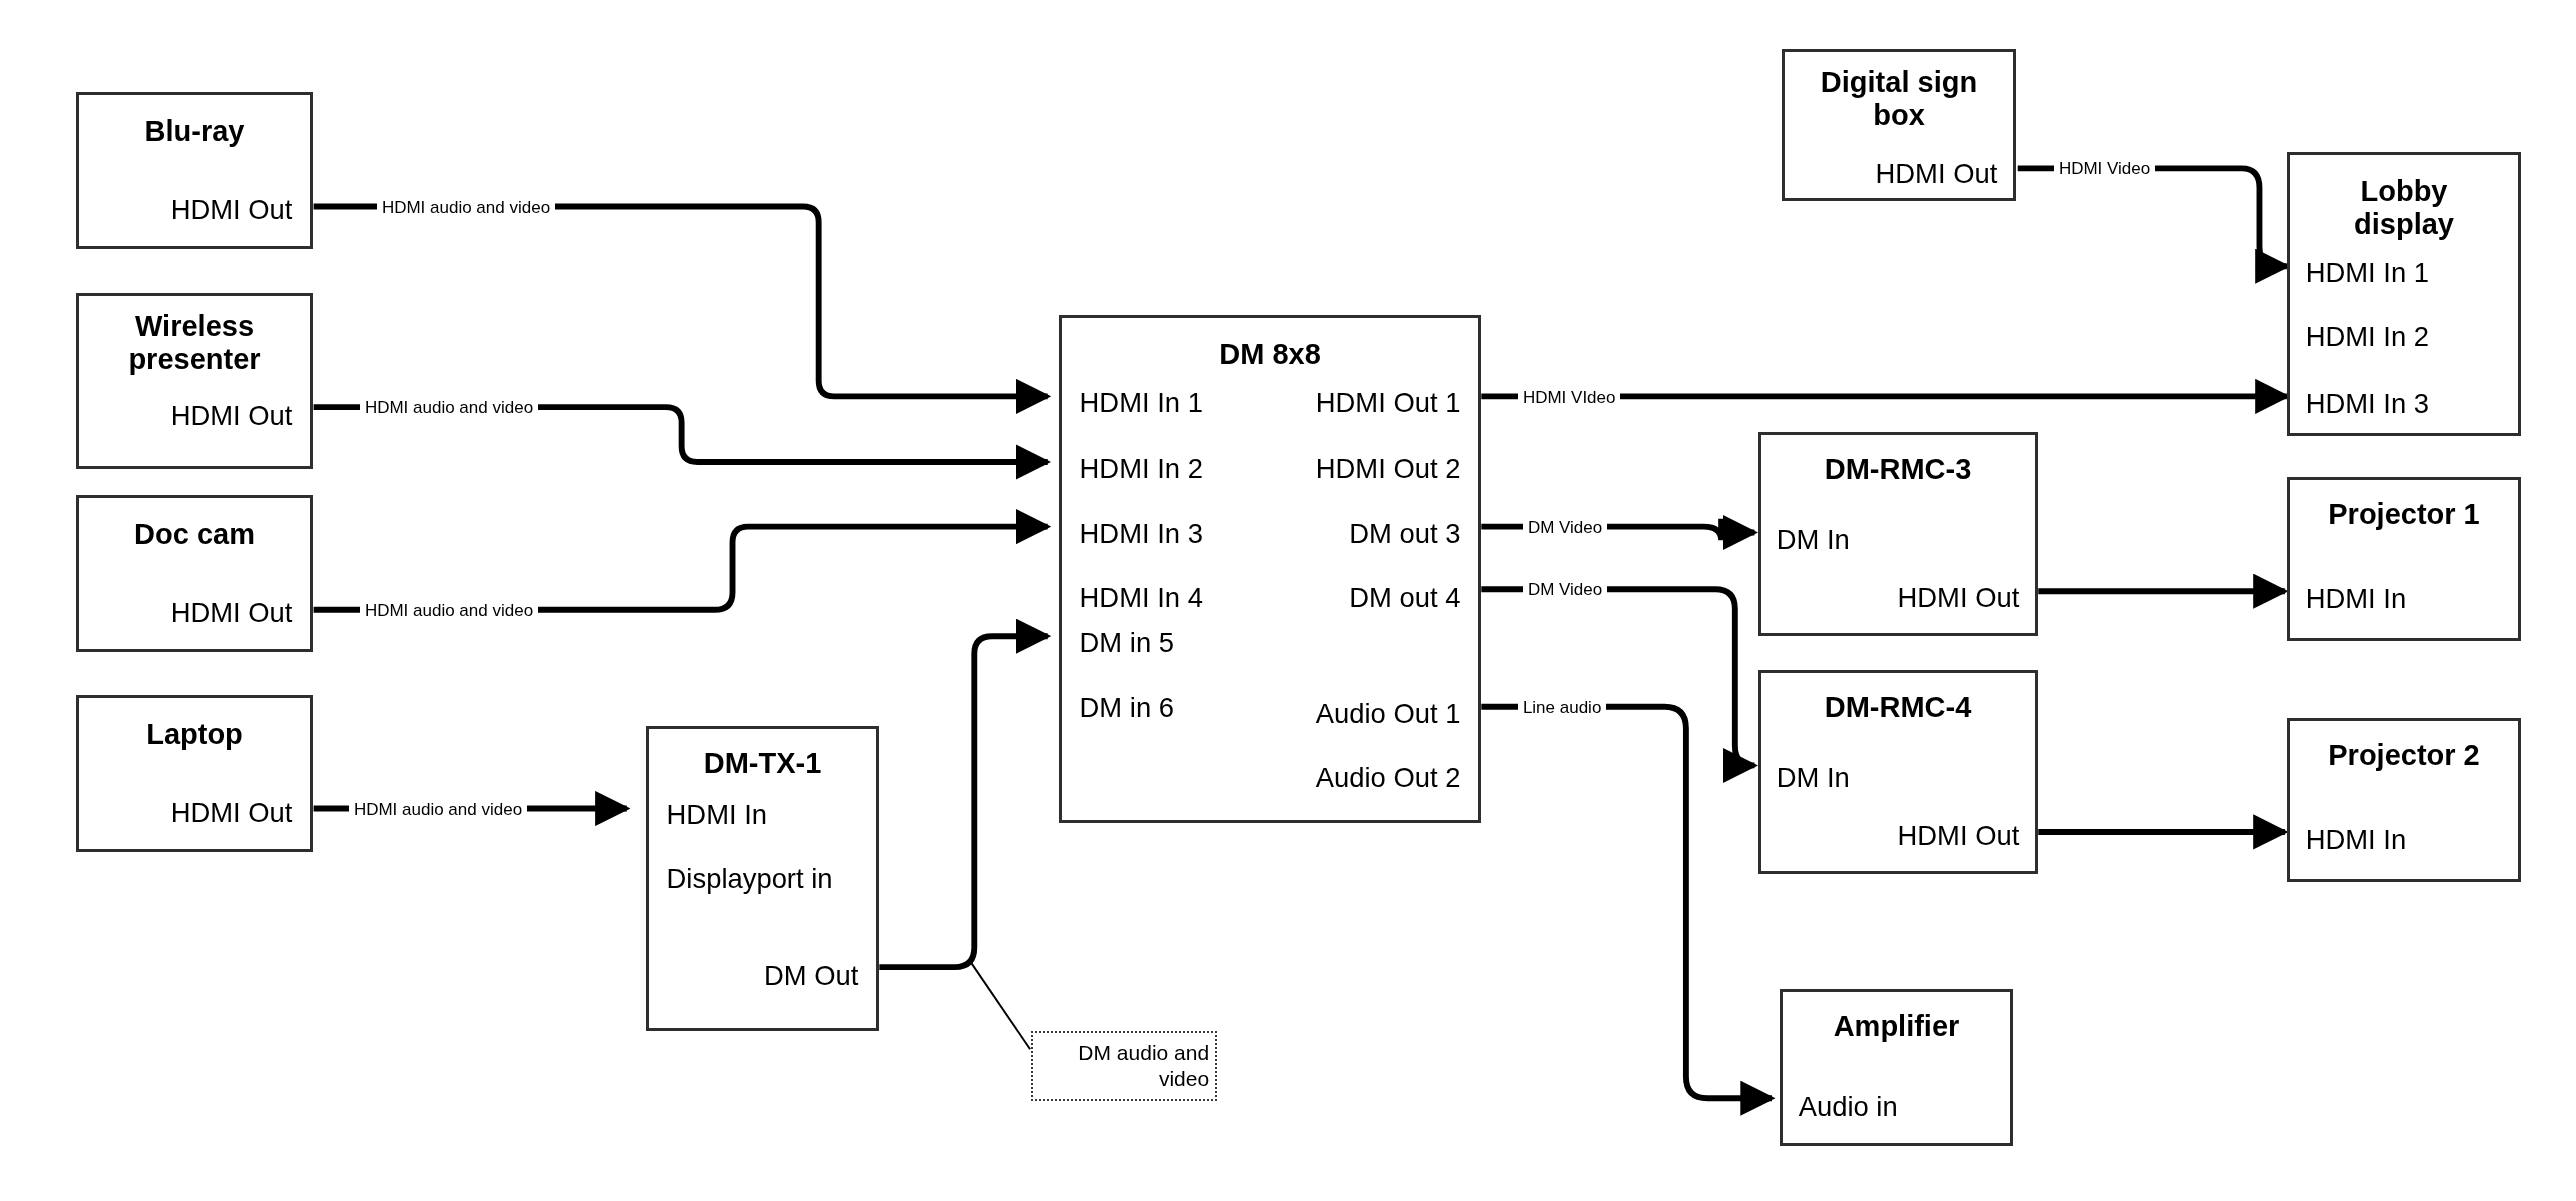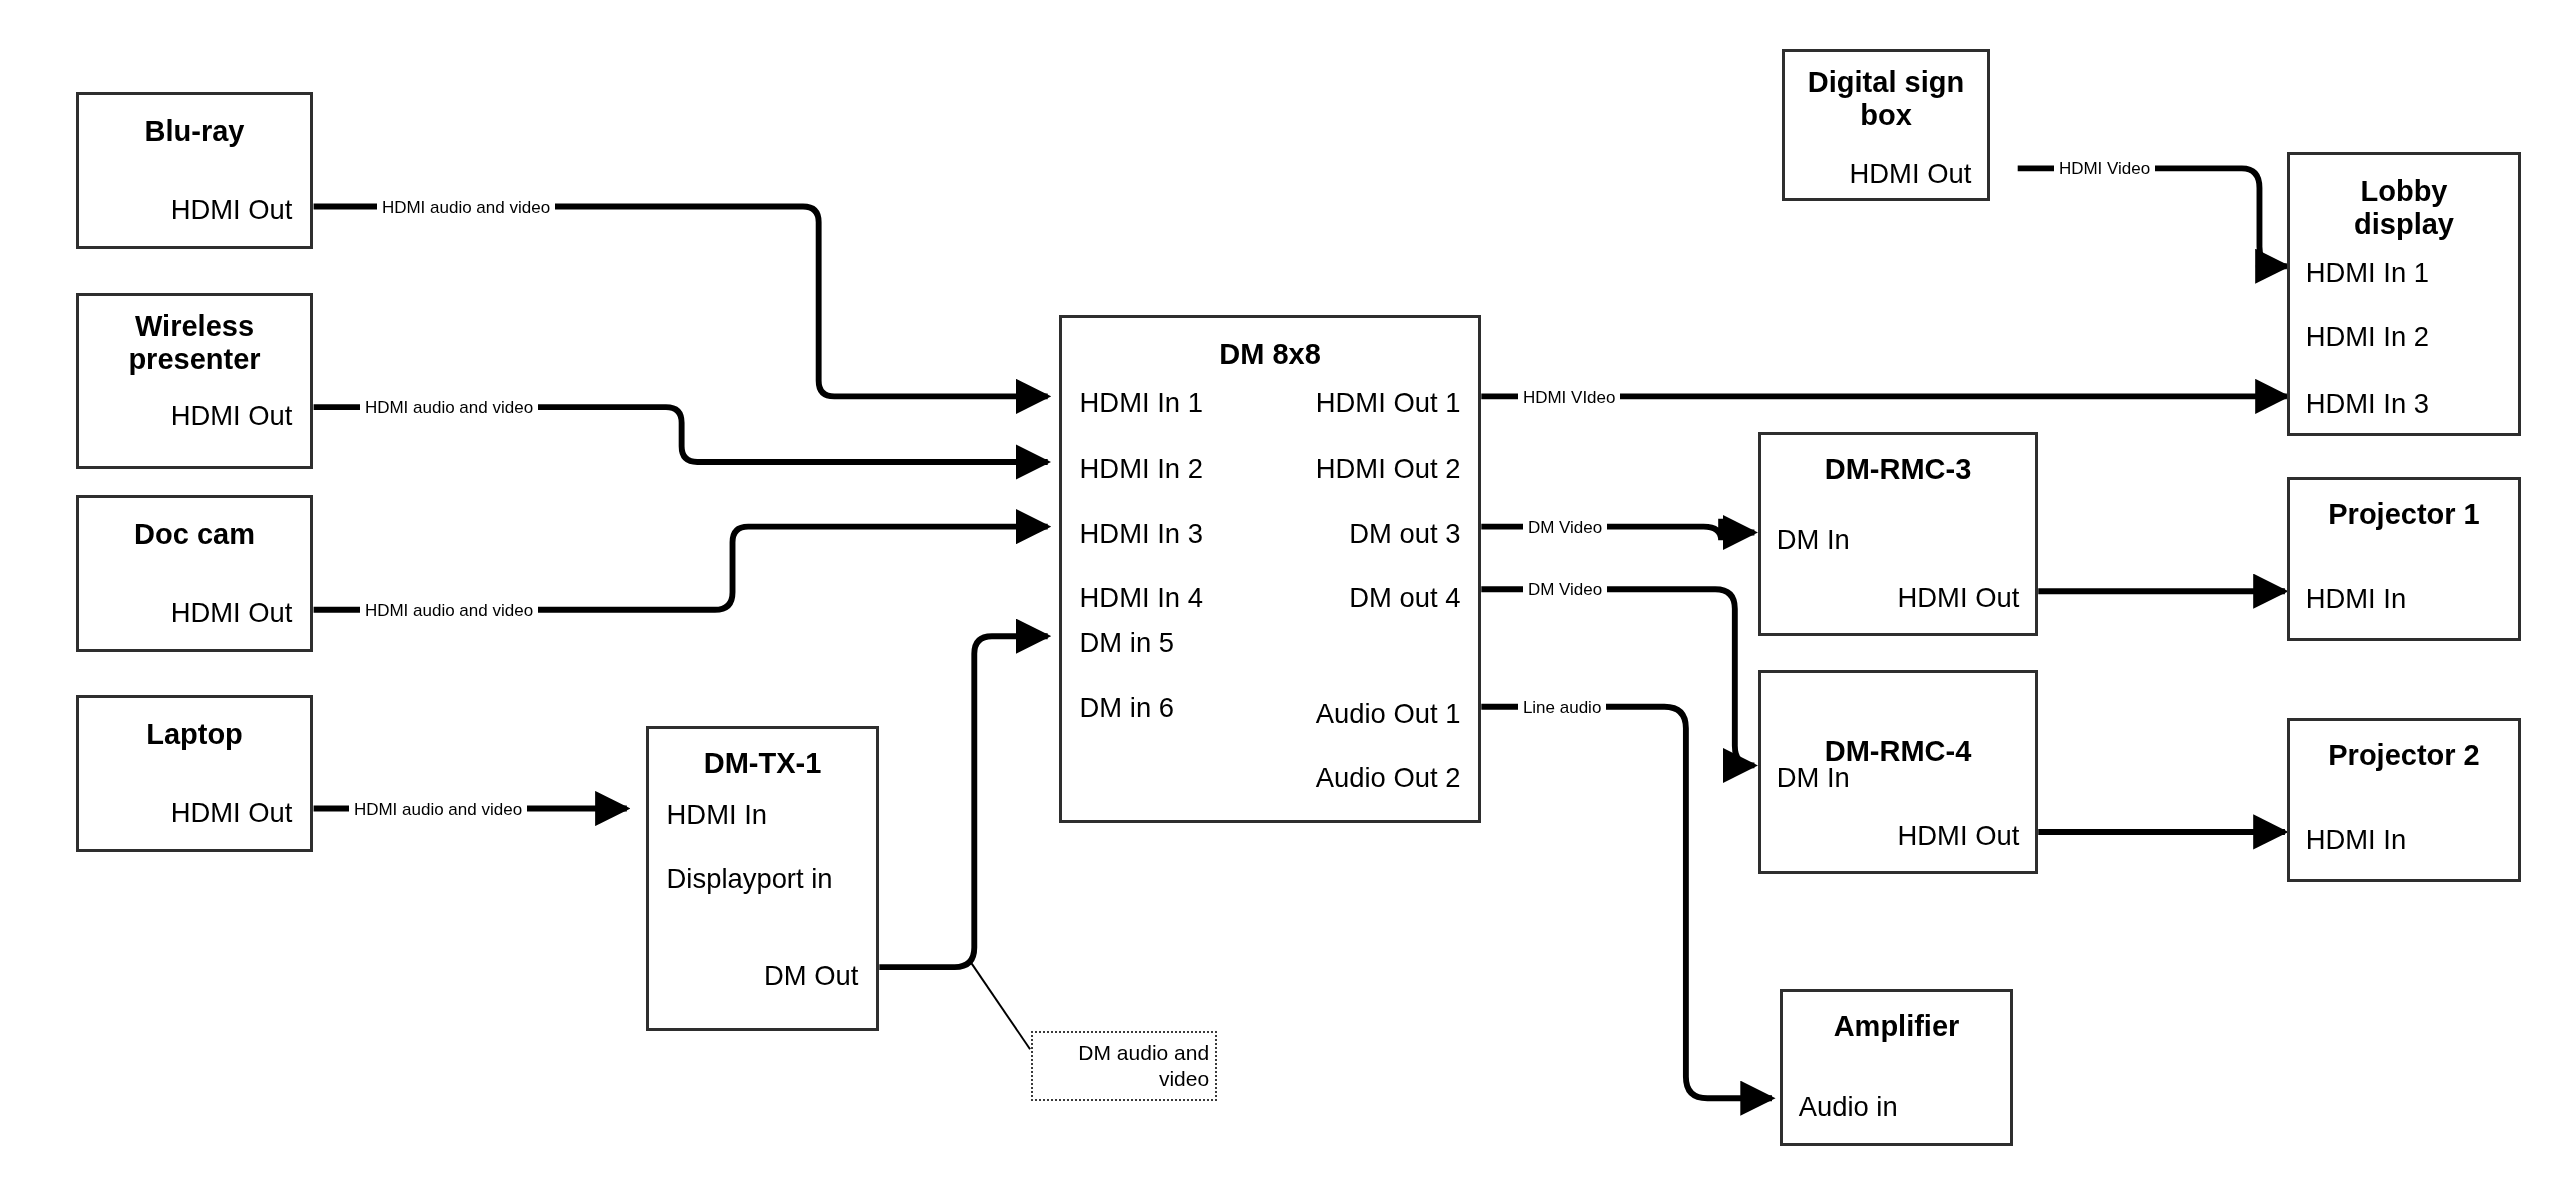--- a/index.html
+++ b/index.html
@@ -154,42 +154,42 @@
     <div class="port left" style="left:17.6px; top:376px;">DM in 6</div>
 
     <div class="port right" style="right:17.6px; top:71px;">HDMI Out 1</div>
     <div class="port right" style="right:17.6px; top:137px;">HDMI Out 2</div>
     <div class="port right" style="right:17.6px; top:202px;">DM out 3</div>
     <div class="port right" style="right:17.6px; top:266px;">DM out 4</div>
     <div class="port right" style="right:17.6px; top:382px;">Audio Out 1</div>
     <div class="port right" style="right:17.6px; top:446px;">Audio Out 2</div>
   </div>
 
-  <div class="node" style="left:1782px; top:49px; width:208px; height:152px;">
+  <div class="node" style="left:1782px; top:49px; width:234px; height:152px;">
     <div class="node-title" style="top:13.7px;">Digital sign</div>
     <div class="node-title" style="top:47px;">box</div>
     <div class="port right" style="right:15.7px; top:108px;">HDMI Out</div>
   </div>
 
   <div class="node" style="left:2287px; top:152px; width:234px; height:284px;padding-left:48px;">
     <div class="node-title" style="top:19.6px;">Lobby</div>
     <div class="node-title" style="top:53px;">display</div>
     <div class="port left" style="left:15.7px; top:104px;">HDMI In 1</div>
     <div class="port left" style="left:15.7px; top:168px;">HDMI In 2</div>
     <div class="port left" style="left:15.7px; top:235px;">HDMI In 3</div>
   </div>
 
   <div class="node" style="left:1758px; top:432px; width:280px; height:204px;">
     <div class="node-title" style="top:17.6px;">DM-RMC-3</div>
     <div class="port left" style="left:15.7px; top:91px;">DM In</div>
     <div class="port right" style="right:15.7px; top:149px;">HDMI Out</div>
   </div>
 
   <div class="node" style="left:1758px; top:670px; width:280px; height:204px;">
-    <div class="node-title" style="top:17.6px;margin-top:44px;">DM-RMC-4</div>
+    <div class="node-title" style="top:17.6px;">DM-RMC-4</div>
     <div class="port left" style="left:15.7px; top:91px;">DM In</div>
     <div class="port right" style="right:15.7px; top:149px;">HDMI Out</div>
   </div>
 
   <div class="node" style="left:2287px; top:477px; width:234px; height:164px;">
     <div class="node-title" style="top:17.6px;">Projector 1</div>
     <div class="port left" style="left:15.7px; top:105px;">HDMI In</div>
   </div>
 
   <div class="node" style="left:2287px; top:718px; width:234px; height:164px;">

